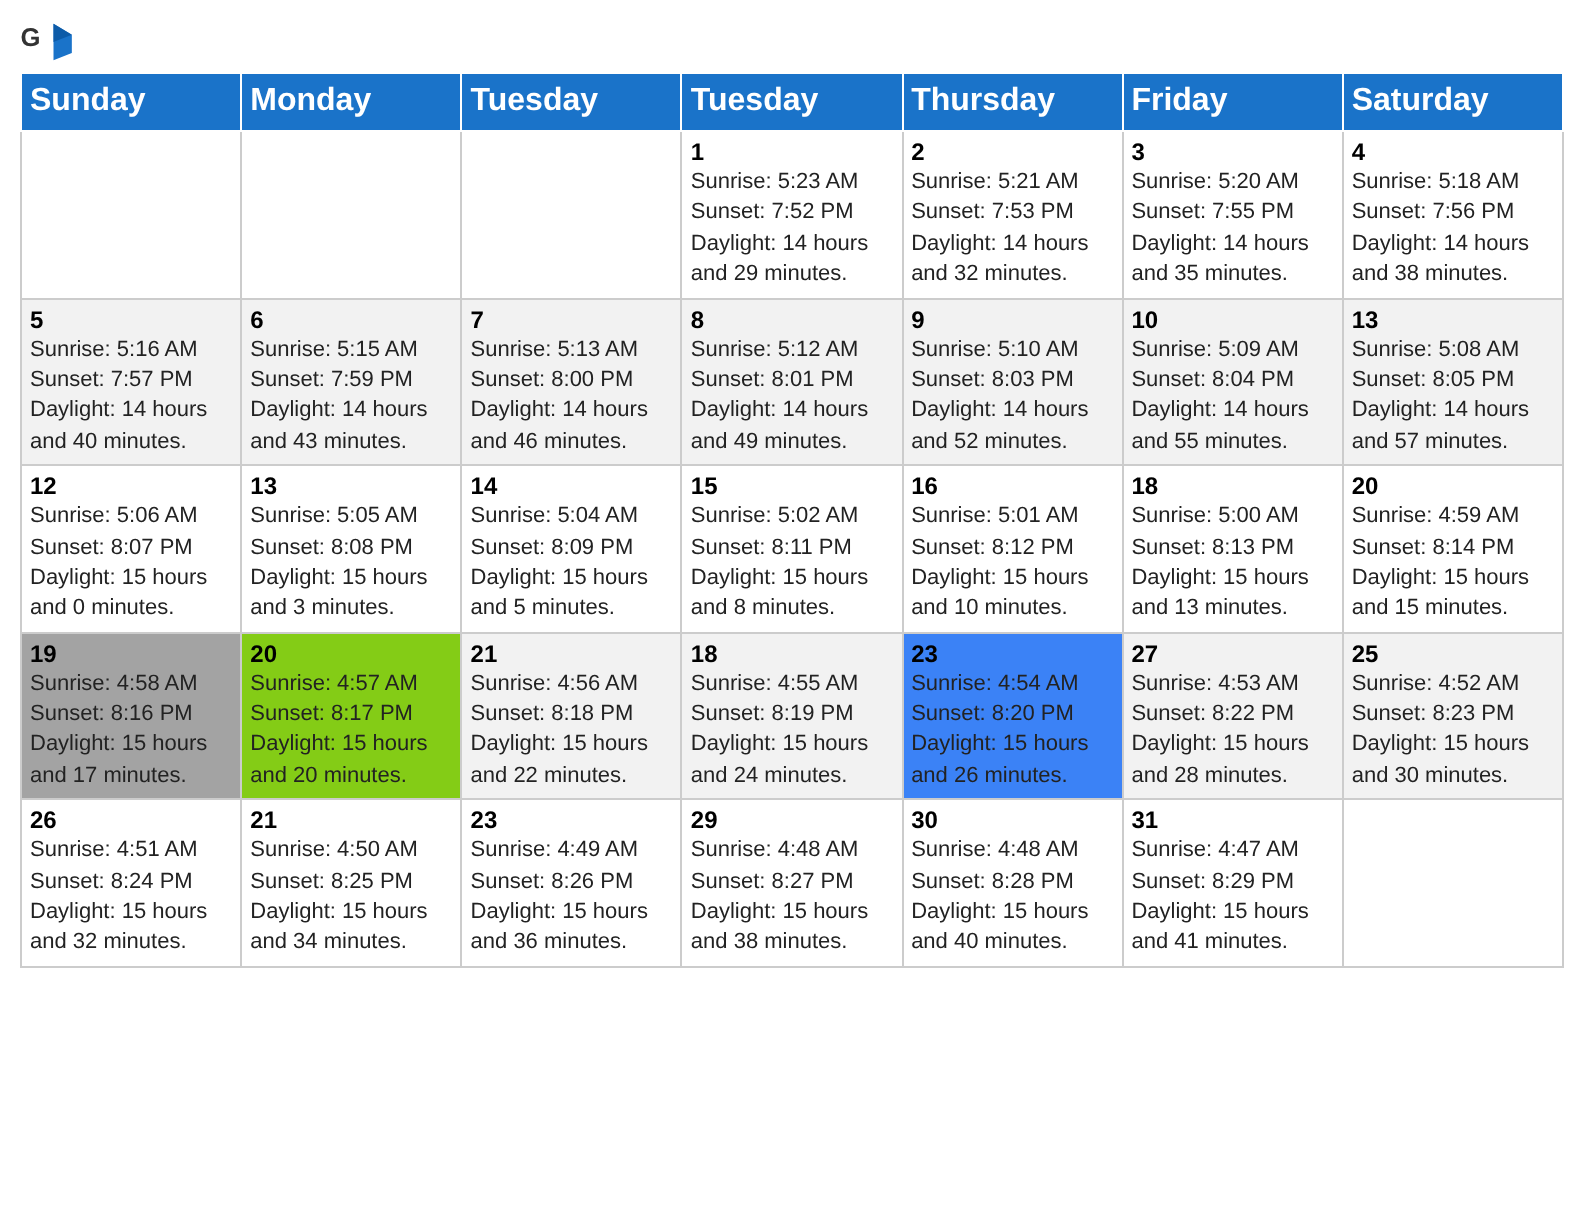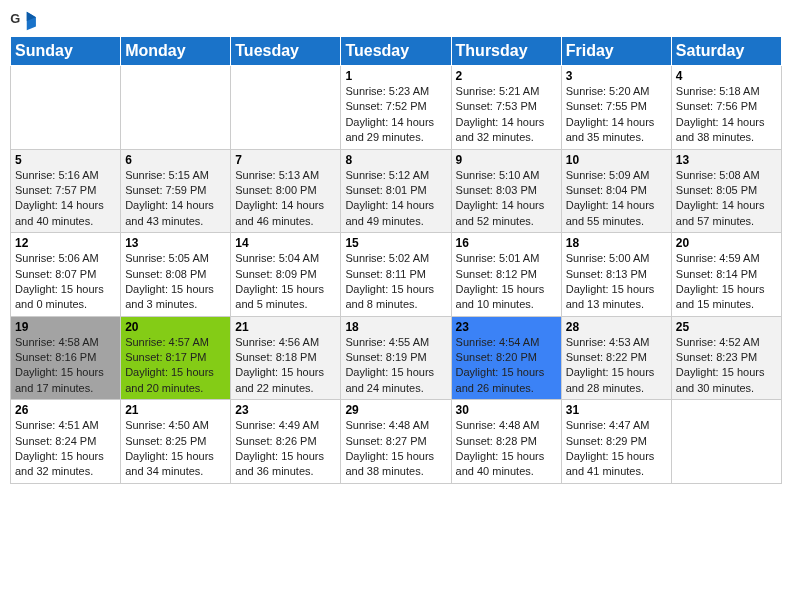--- a/index.html
+++ b/index.html
@@ -207,21 +207,21 @@
         </td>
         <td style="background: rgb(242, 242, 242);">
           <span class="day-number">18</span>
           <div class="day-info">Sunrise: 4:55 AM<br>Sunset: 8:19 PM<br>Daylight: 15 hours and 24 minutes.</div>
         </td>
         <td style="background: #3b82f6;">
           <span class="day-number">23</span>
           <div class="day-info">Sunrise: 4:54 AM<br>Sunset: 8:20 PM<br>Daylight: 15 hours and 26 minutes.</div>
         </td>
         <td style="background: rgb(242, 242, 242);">
-          <span class="day-number">28</span>
+          <span class="day-number">27</span>
           <div class="day-info">Sunrise: 4:53 AM<br>Sunset: 8:22 PM<br>Daylight: 15 hours and 28 minutes.</div>
         </td>
         <td style="background: rgb(242, 242, 242);">
           <span class="day-number">25</span>
           <div class="day-info">Sunrise: 4:52 AM<br>Sunset: 8:23 PM<br>Daylight: 15 hours and 30 minutes.</div>
         </td>
       </tr>
       <tr>
         <td>
           <span class="day-number">26</span>

